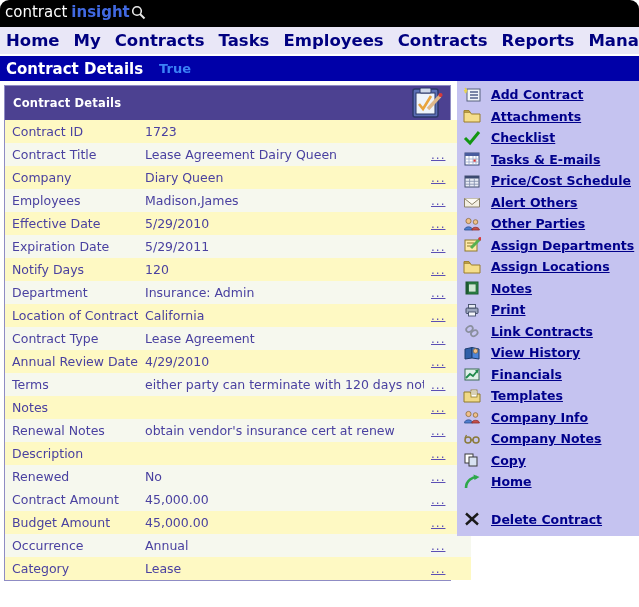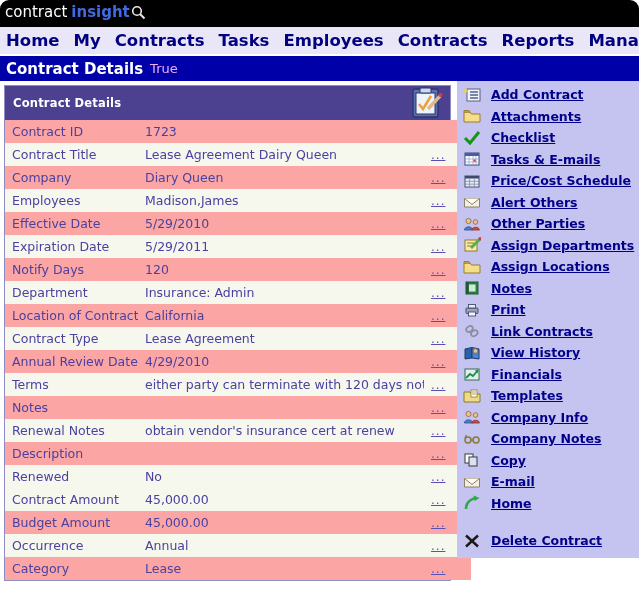--- a/index.html
+++ b/index.html
@@ -28,21 +28,21 @@
   .navitem{
     color:#000080;font-weight:bold;font-size:16.5px;
     margin-right:14px;white-space:nowrap;cursor:pointer;
   }
   
   #titlebar{
     height:25px;background:#0000A8;color:#ffffff;
     font-size:15px;font-weight:bold;display:flex;align-items:center;
     padding-left:6px;box-sizing:border-box;
   }
-  #titlebar .flag{color:#f0abfc;font-weight:normal;font-size:13px;margin-left:7px;}
+  #titlebar .flag{color:#3b82f6;font-weight:bold;font-size:13px;margin-left:16px;}
   
   #content{display:flex;align-items:flex-start;background:#ffffff;
            height:526px;overflow:hidden;}
   
   #leftpanel{
     width:447px;margin:4px 0 0 4px;box-sizing:border-box;
     border:1px solid #8f8cc4;background:#ffffff;
   }
   #panelhead{
     background:#4C4191;height:34px;position:relative;
@@ -54,21 +54,21 @@
   }
   #panelhead .headicon{
     position:absolute;right:7px;top:1px;width:32px;height:32px;
   }
   table#details{border-collapse:collapse;width:100%;table-layout:fixed;}
   table#details td{
     font-size:12.5px;color:#4A41A0;height:23px;
     padding:0 0 0 7px;vertical-align:middle;white-space:nowrap;
     overflow:hidden;
   }
-  table#details tr.odd  td{background:#fca5a5;}
+  table#details tr.odd  td{background:#fef9c3;}
   table#details tr.even td{background:#F6F8EE;}
   td.lbl{width:126px;}
   td.val{width:279px;padding-left:2px;color:#4A41A0;}
   td.dots{width:40px;text-align:left;padding-left:0;}
   .dotlink{
     color:#5B4FB5;text-decoration:underline;font-size:12px;
     letter-spacing:1px;cursor:pointer;
   }
   
   #rightpanel{
@@ -427,29 +427,20 @@
           <svg width="18" height="16" viewBox="0 0 18 16">
             <rect x="2" y="2" width="8" height="9" fill="#ffffff" stroke="#3a3a3a" stroke-width="1"></rect>
             <rect x="6" y="5" width="8" height="9" fill="#d8e2f2" stroke="#3a3a3a" stroke-width="1"></rect>
           </svg>
         </span>
         <span class="mlabel">Copy</span>
       </div>
       <div class="menurow">
         <span class="ico">
           <svg width="18" height="16" viewBox="0 0 18 16">
-            <path d="M1.5 4.5 L16.5 4.5 L16.5 13 L1.5 13 Z" fill="#F3EFE2" stroke="#8a8168" stroke-width="1"></path>
-            <path d="M1.5 4.5 L9 10.5 L16.5 4.5" fill="#FDFBF3" stroke="#8a8168" stroke-width="1"></path>
-          </svg>
-        </span>
-        <span class="mlabel">E-mail</span>
-      </div>
-      <div class="menurow">
-        <span class="ico">
-          <svg width="18" height="16" viewBox="0 0 18 16">
             <path d="M3 14 C3 6 10 3 14 3" fill="none" stroke="#2da84a" stroke-width="2.6"></path>
             <polygon points="16.5,3 10.5,0.6 11.5,6" fill="#2da84a"></polygon>
           </svg>
         </span>
         <span class="mlabel">Home</span>
       </div>
       <div class="spacer"></div>
       <div class="menurow">
         <span class="ico">
           <svg width="18" height="16" viewBox="0 0 18 16">

